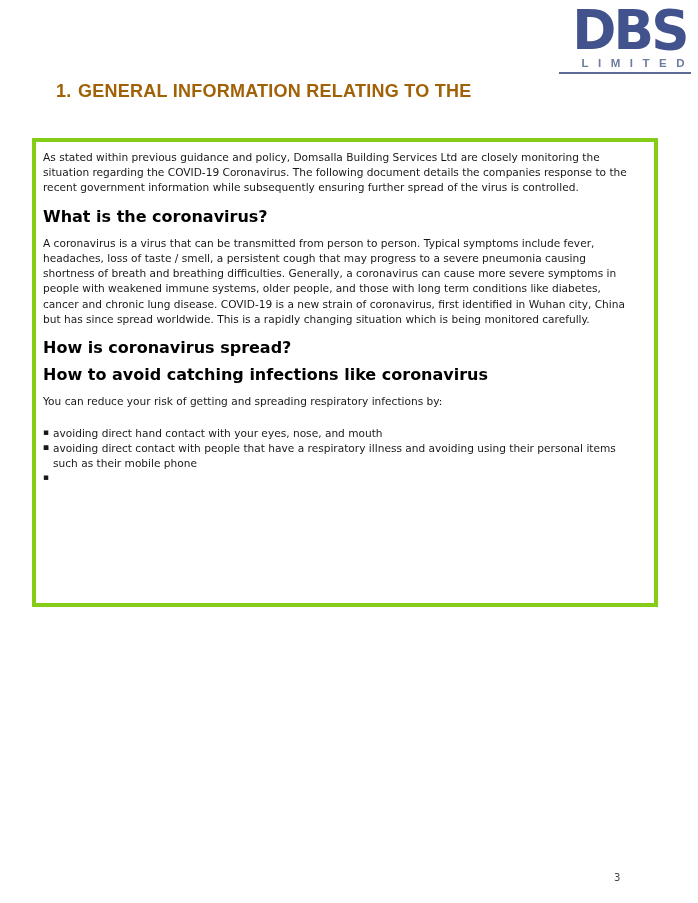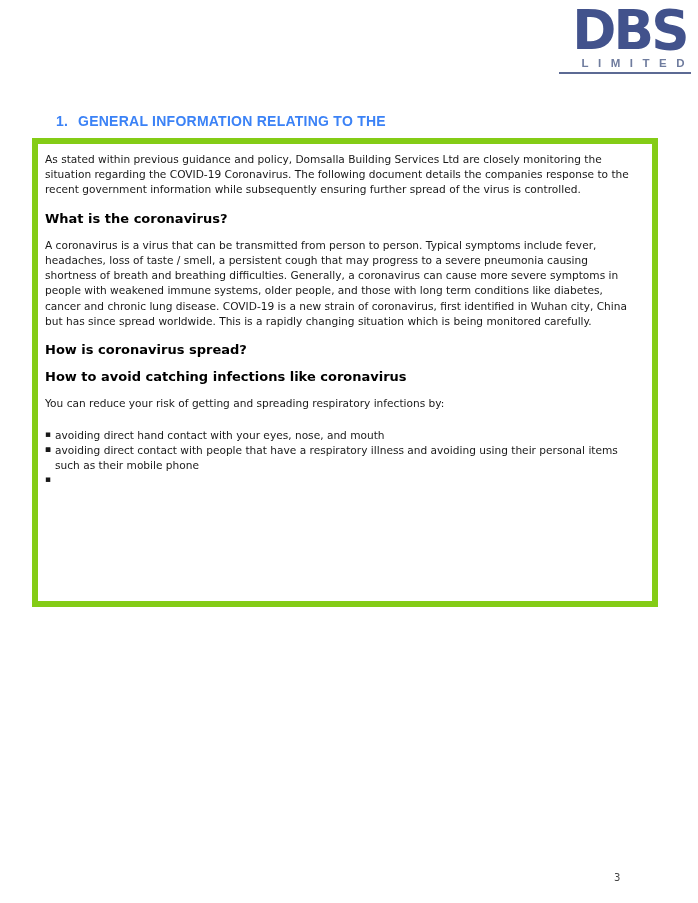--- a/index.html
+++ b/index.html
@@ -50,64 +50,63 @@
     height: 2px;
     background: #5c6a94;
   }
 
   
   .section-heading {
     position: absolute;
     top: 76px;
     left: 56px;
     width: 430px;
-    color: #3b82f6;
-    font-size: 14px;
+    color: #a16207;
+    font-size: 18px;
     font-weight: bold;
     letter-spacing: 0.25px;
     line-height: 30px;
-    margin-top: 30px;
   }
   .section-heading .num {
     display: inline-block;
     width: 22px;
   }
   .section-heading .line2 {
     display: block;
     padding-left: 22px;
   }
 
   
   .content-box {
     position: absolute;
     left: 32px;
     top: 138px;
     width: 626px;
     height: 469px;
-    border: 6px solid #84cc16;
+    border: 4px solid #84cc16;
     box-sizing: border-box;
     background: #ffffff;
     padding: 8px 21px 0 7px;
   }
   .content-inner {
     font-family: "DejaVu Sans", sans-serif;
     font-size: 10.6px;
     line-height: 15.2px;
     color: #181818;
   }
   .para {
     margin: 0 0 13px 0;
   }
   .para.tight {
     margin-bottom: 16px;
   }
   .subhead {
     margin: 0 0 12px 0;
     font-weight: bold;
-    font-size: 13px;
+    font-size: 16px;
     color: #000000;
   }
   .bullets {
     margin: 0;
     padding: 0;
     list-style: none;
   }
   .bullets li {
     margin: 0;
     padding: 0 0 0 10px;

